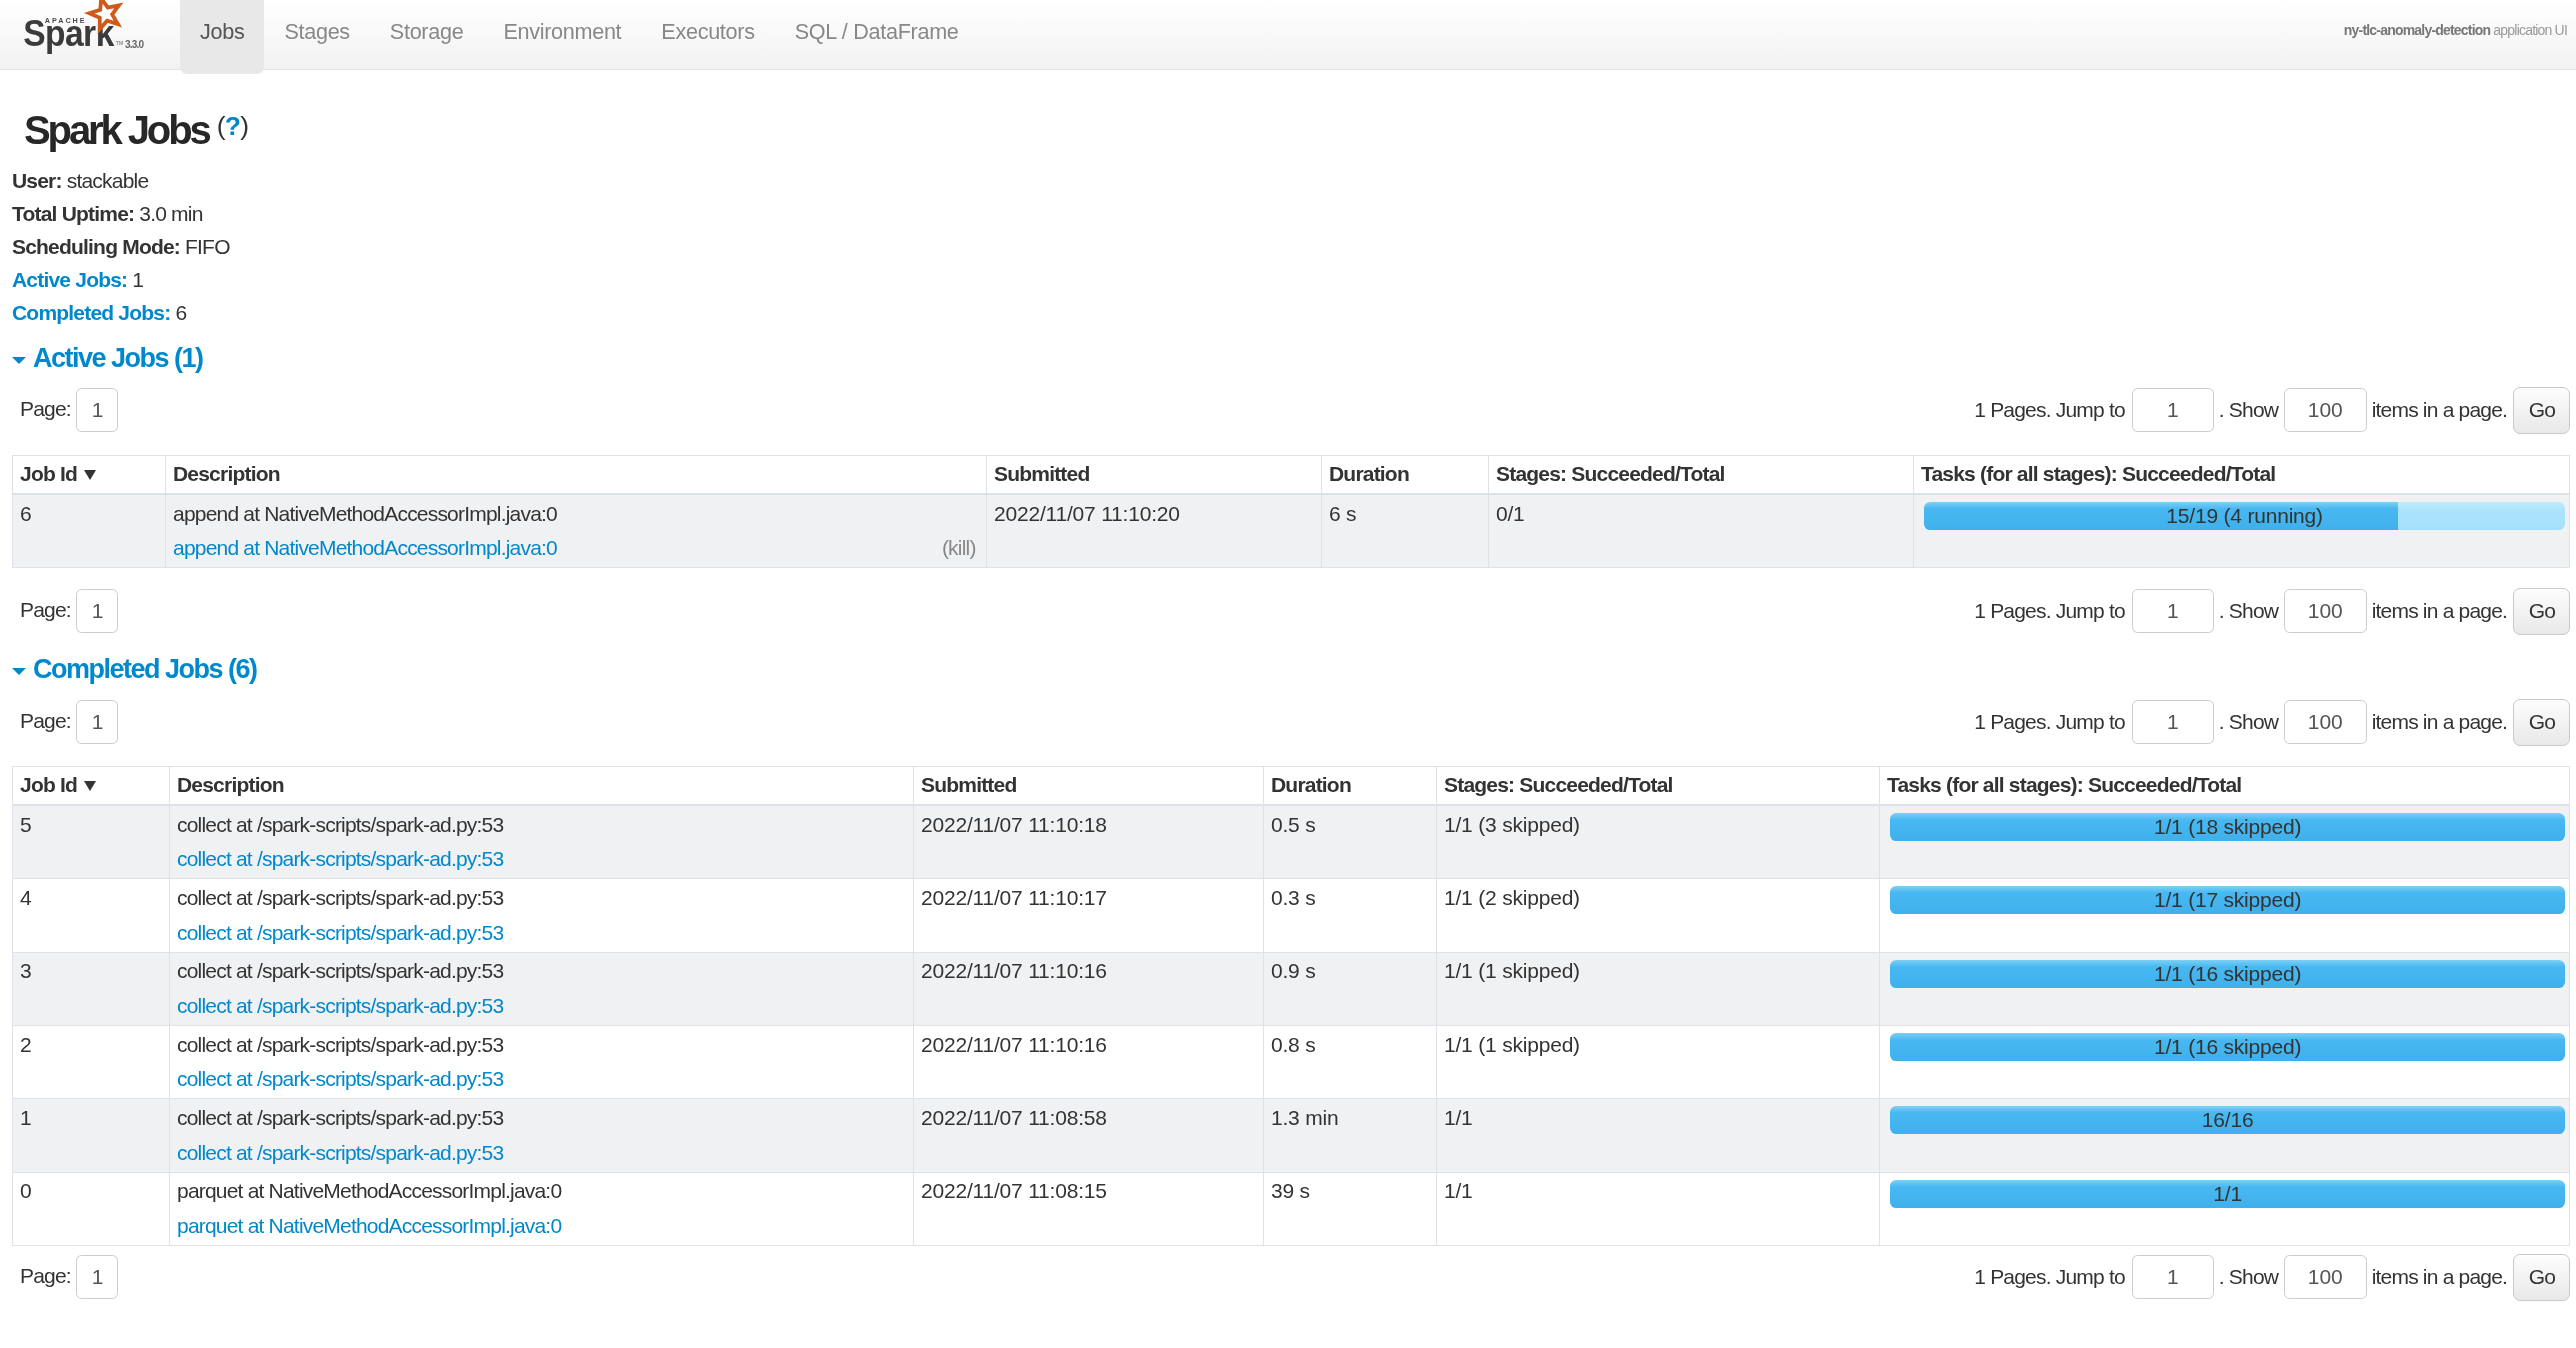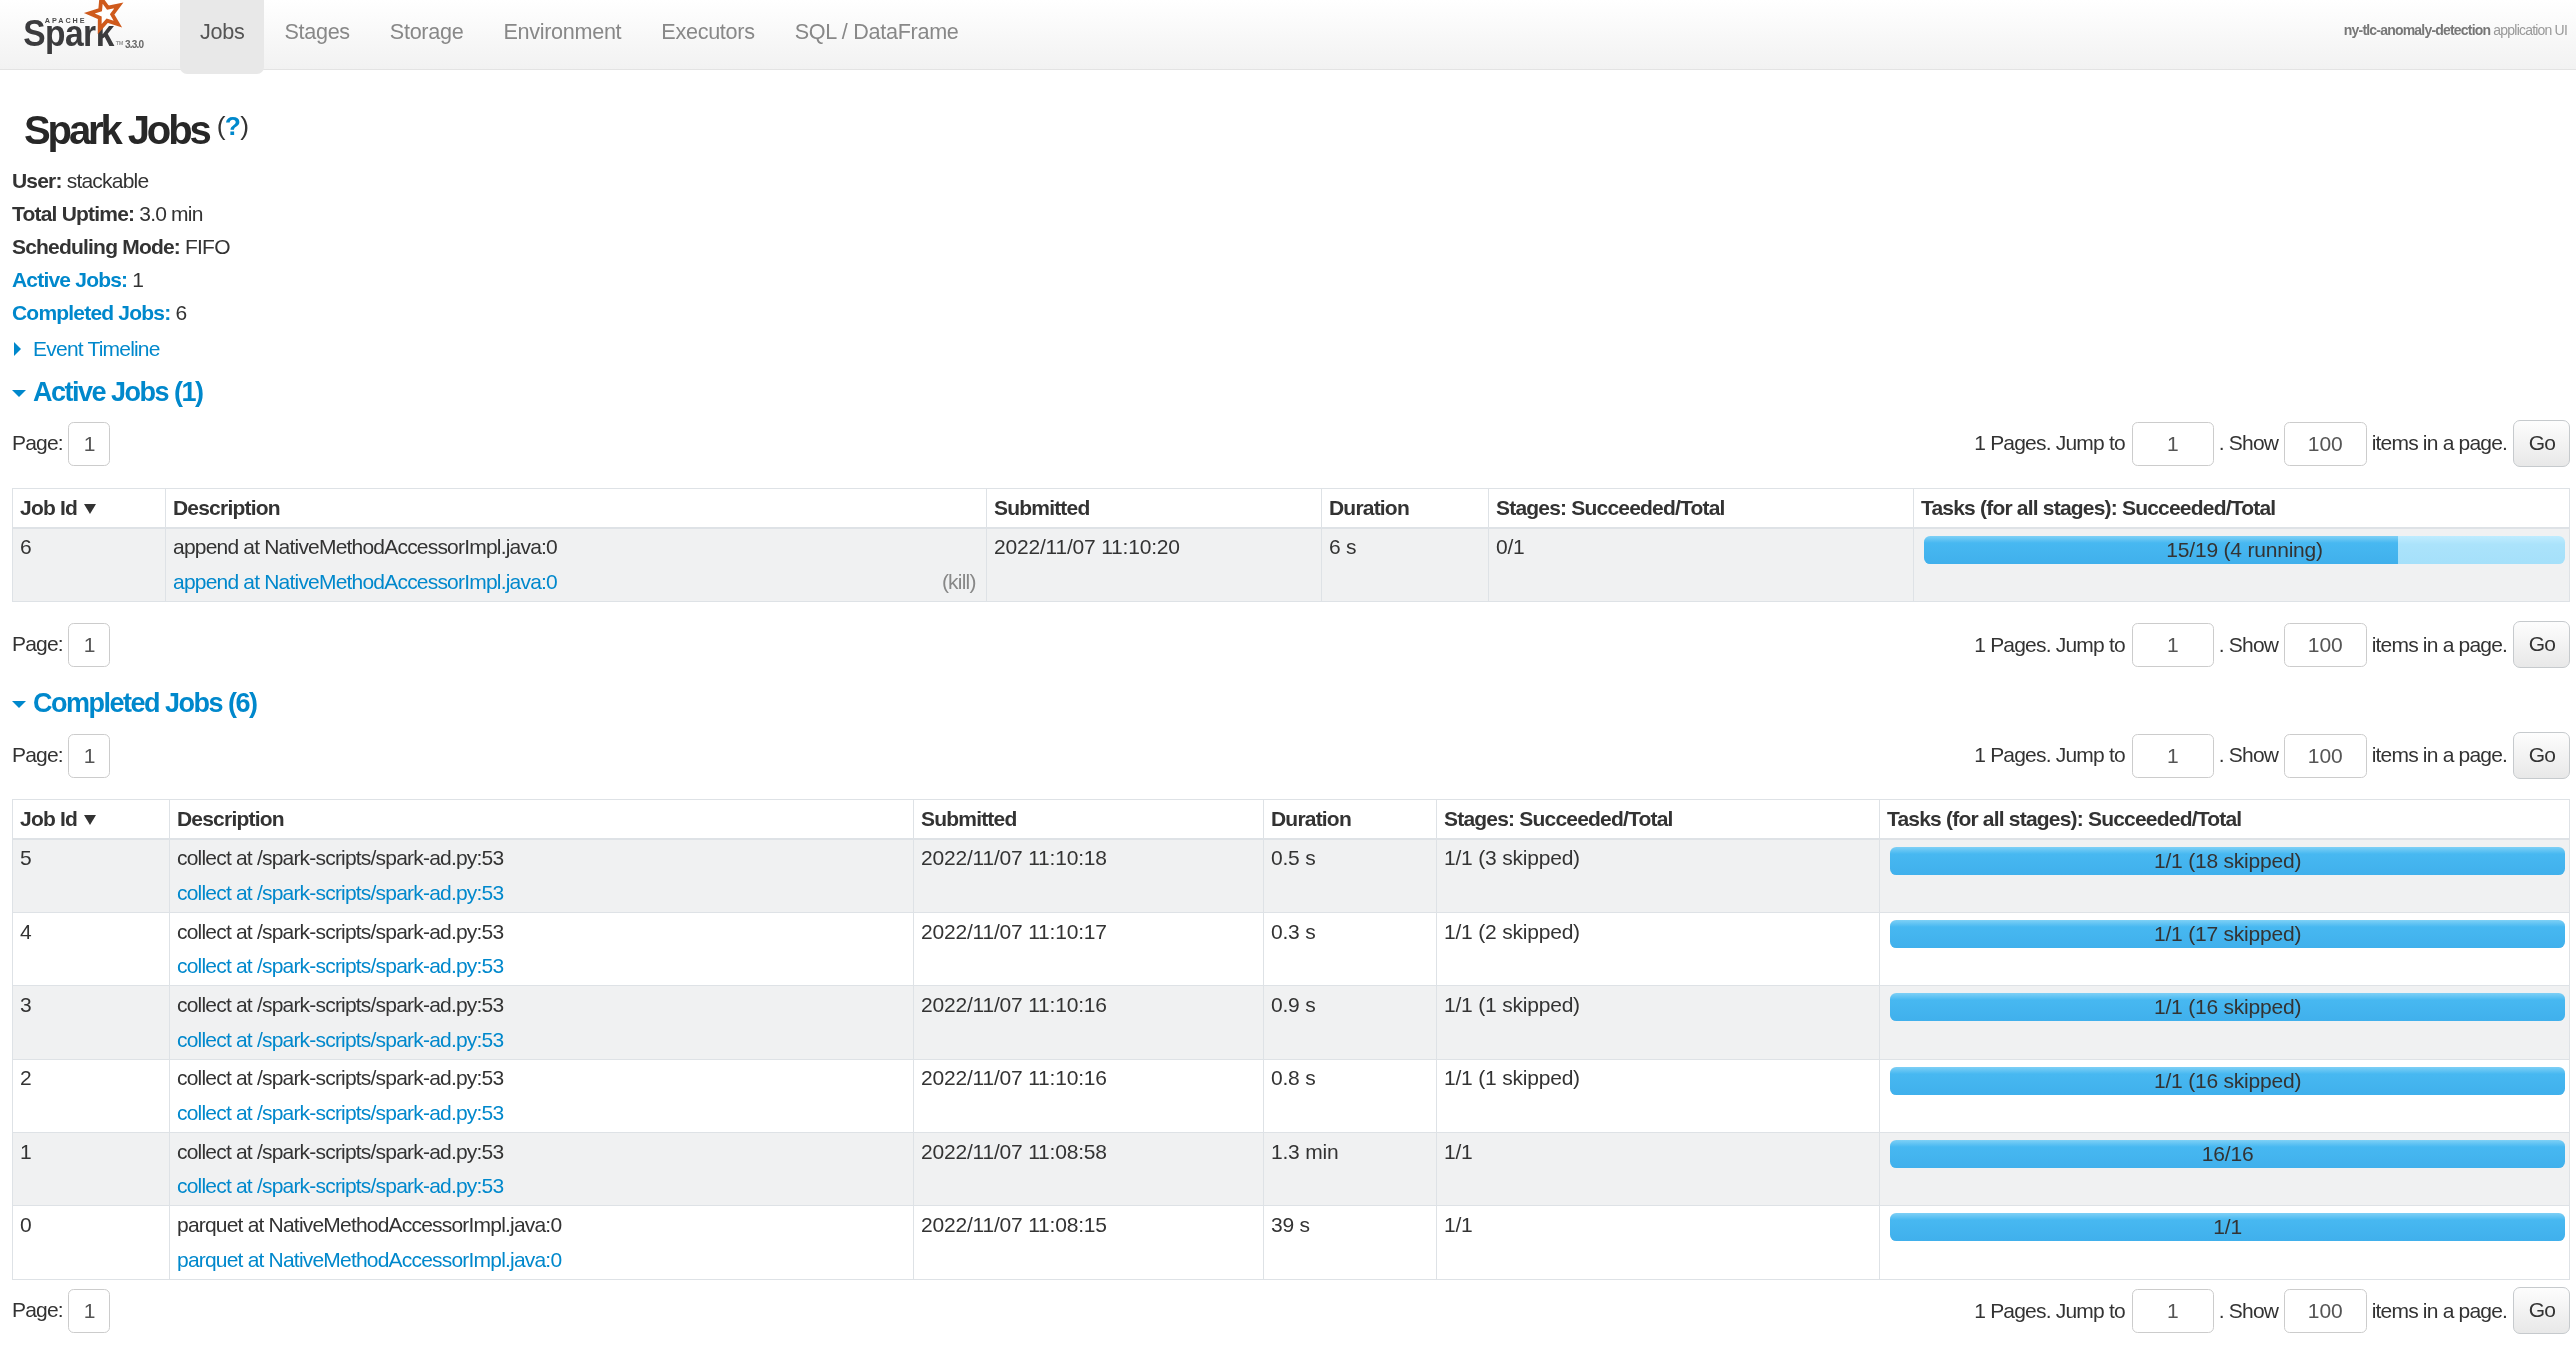--- a/index.html
+++ b/index.html
@@ -50,21 +50,21 @@
 #sect1 { margin-top:14px; }
 #pag1 { margin-top:12.5px; }
 #tbl1 { margin-top:21px; }
 #pag2 { margin-top:19.5px; }
 #sect2 { margin-top:19.5px; }
 #pag3 { margin-top:13.2px; }
 #tbl2 { margin-top:20px; }
 #pag4 { margin-top:7.7px; }
 
 
-.pagerow { display:flex; justify-content:space-between; align-items:center; height:47px; }
+.pagerow { display:flex; justify-content:space-between; align-items:center; height:47px;margin-left:8px; }
 .pagerow .lbl { white-space:nowrap; }
 .pagerow input {
   font-family:"Liberation Sans", sans-serif;
   height:44px; border:1.4px solid #ccc; border-radius:5.6px;
   font-size:21px; color:#555; text-align:center; outline:none; padding:0;
   vertical-align:middle;
 }
 .inp-page { width:42px; margin-left:5.6px; }
 .inp-jump { width:82px; margin:0 4.9px 0 7px; }
 .inp-show { width:83px; margin:0 4.9px 0 5.6px; }
@@ -118,21 +118,20 @@
 <div class="page">
   <h3 class="title" id="t1">Spark Jobs <span class="sup">(<a>?</a>)</span></h3>
   <ul class="summary" id="summary">
     <li><strong>User:</strong> stackable</li>
     <li><strong>Total Uptime:</strong> 3.0 min</li>
     <li><strong>Scheduling Mode: </strong>FIFO</li>
     <li><a class="bluebold">Active Jobs:</a> 1</li>
     <li><a class="bluebold">Completed Jobs:</a> 6</li>
   </ul>
 
-  <div class="evt" id="evt"><span class="arrow-closed"></span><a>Event Timeline</a></div>
 
   <h4 class="sect" id="sect1"><span class="arrow-open"></span><a>Active Jobs (1)</a></h4>
 
   <div class="pagerow" id="pag1">
     <div class="lbl">Page:<input class="inp-page" value="1" style=""></div>
     <div class="right">1 Pages. Jump to<input class="inp-jump" value="1" style=""> . Show<input class="inp-show" value="100" style=""> items in a page.<span class="gobtn">Go</span></div>
   </div>
 
   <table class="jt" id="tbl1">
     <colgroup>

